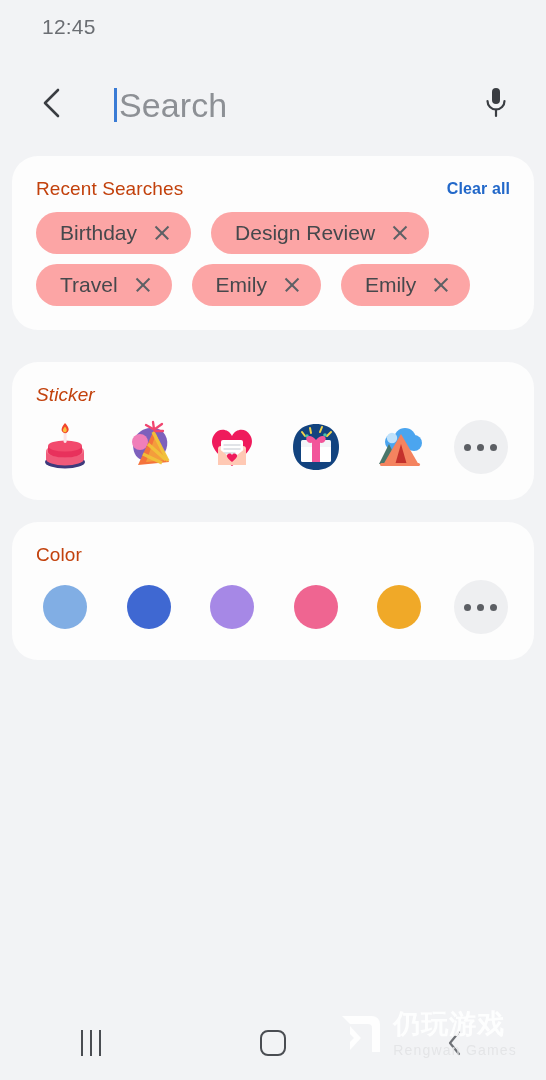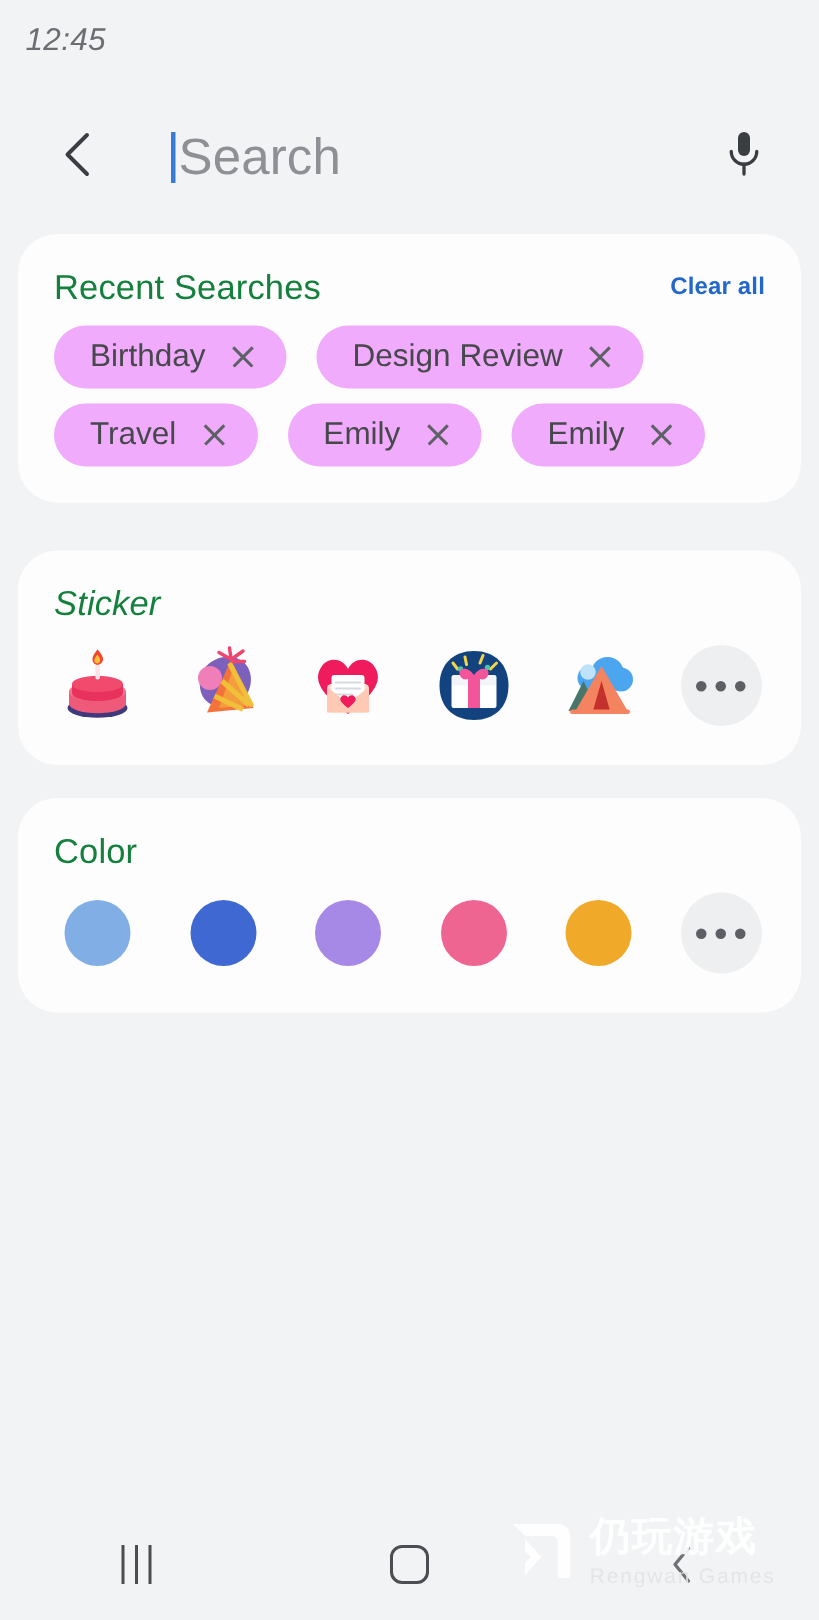--- a/index.html
+++ b/index.html
@@ -13,22 +13,21 @@
     font-family: "Liberation Sans", sans-serif;
     -webkit-font-smoothing: antialiased;
     position: relative;
   }
 
   
   .status-bar {
     height: 54px;
     display: flex;
     align-items: center;
-    padding: 0 0 0 17px;
-    font-style: italic;
+    padding: 0 0 0 42px;
   }
   .status-clock {
     font-size: 21px;
     color: #6b6e73;
     letter-spacing: 0.2px;
   }
 
   
   .search-bar {
     height: 102px;
@@ -73,36 +72,36 @@
     margin: 0 12px 14px 12px;
     padding: 22px 24px 24px 24px;
   }
   .card-head {
     display: flex;
     align-items: center;
     justify-content: space-between;
     margin-bottom: 12px;
   }
   .card-title {
-    font-size: 23px;
-    color: #15803d;
+    font-size: 19px;
+    color: #c2410c;
     letter-spacing: 0.1px;
   }
   .clear-all {
     font-size: 16px;
     color: #2268c9;
     font-weight: bold;
     letter-spacing: 0.1px;
   }
 
   
   .chip-rows { display: flex; flex-direction: column; gap: 10px; }
   .chip-row { display: flex; gap: 20px; }
   .chip {
-    background: #f0abfc;
+    background: #fca5a5;
     border-radius: 22px;
     height: 42px;
     display: inline-flex;
     align-items: center;
     padding: 0 20px 0 24px;
     gap: 16px;
   }
   .chip-label {
     font-size: 21px;
     color: #46484c;

